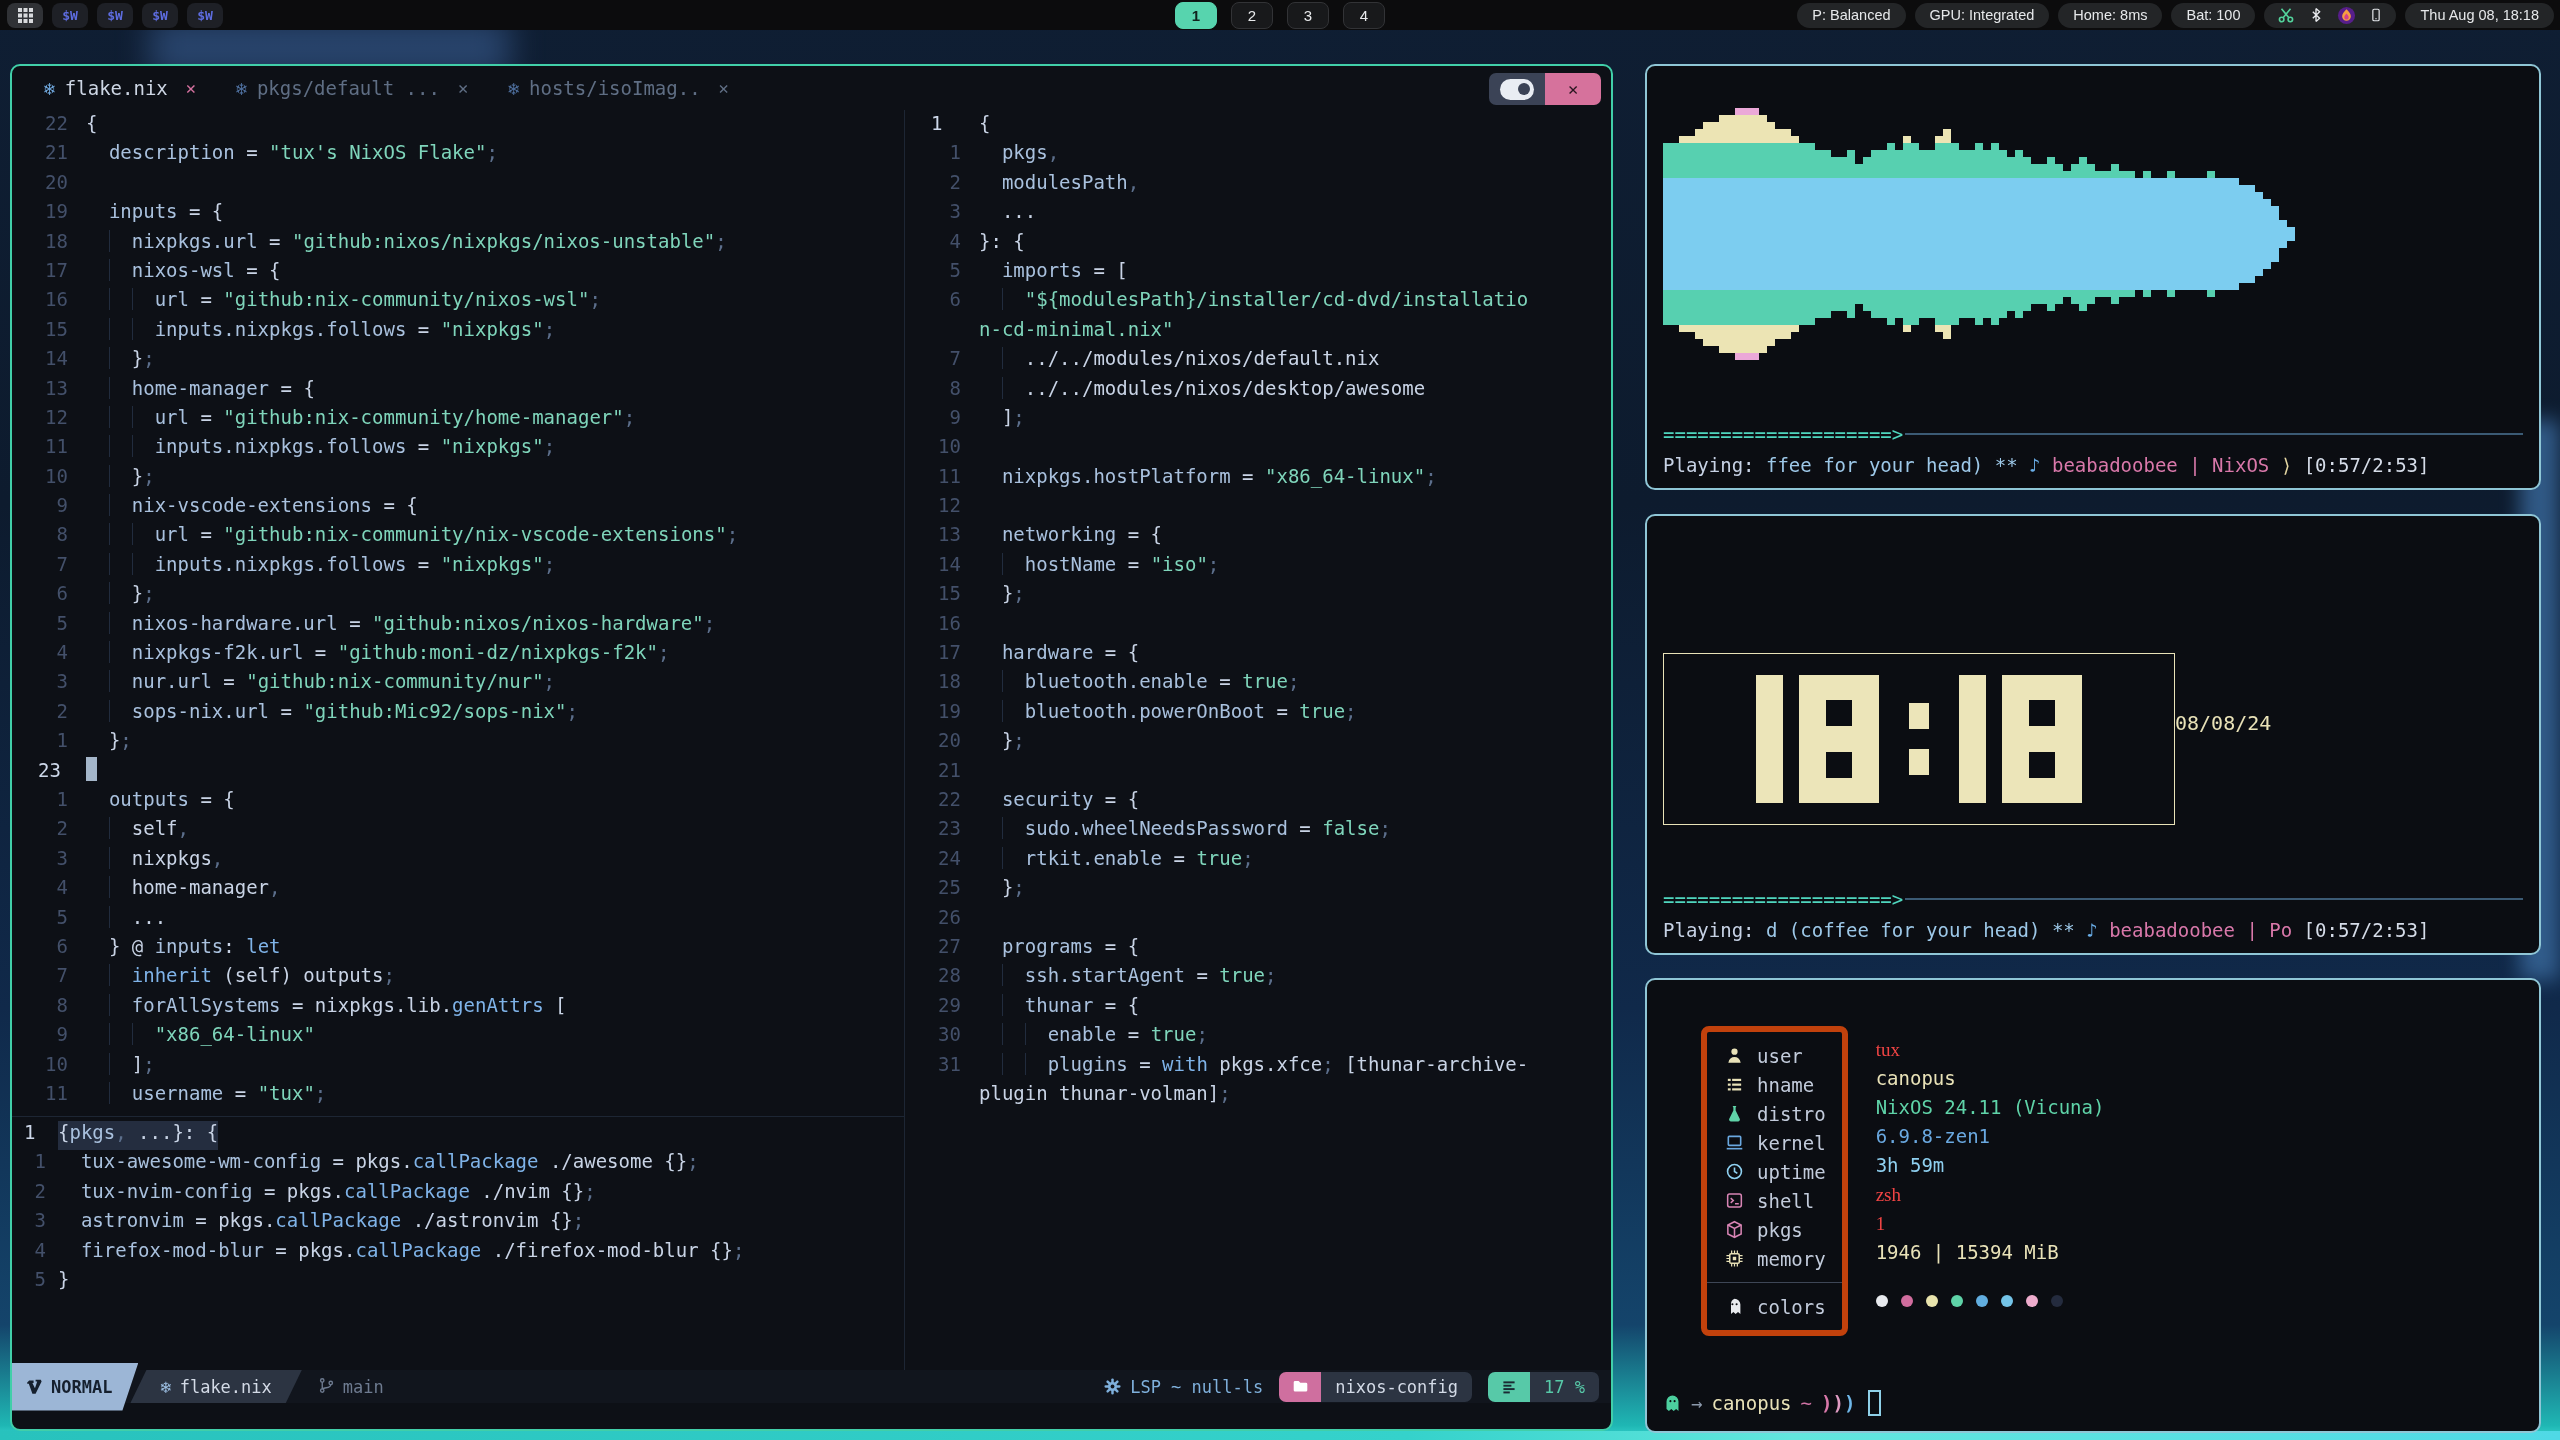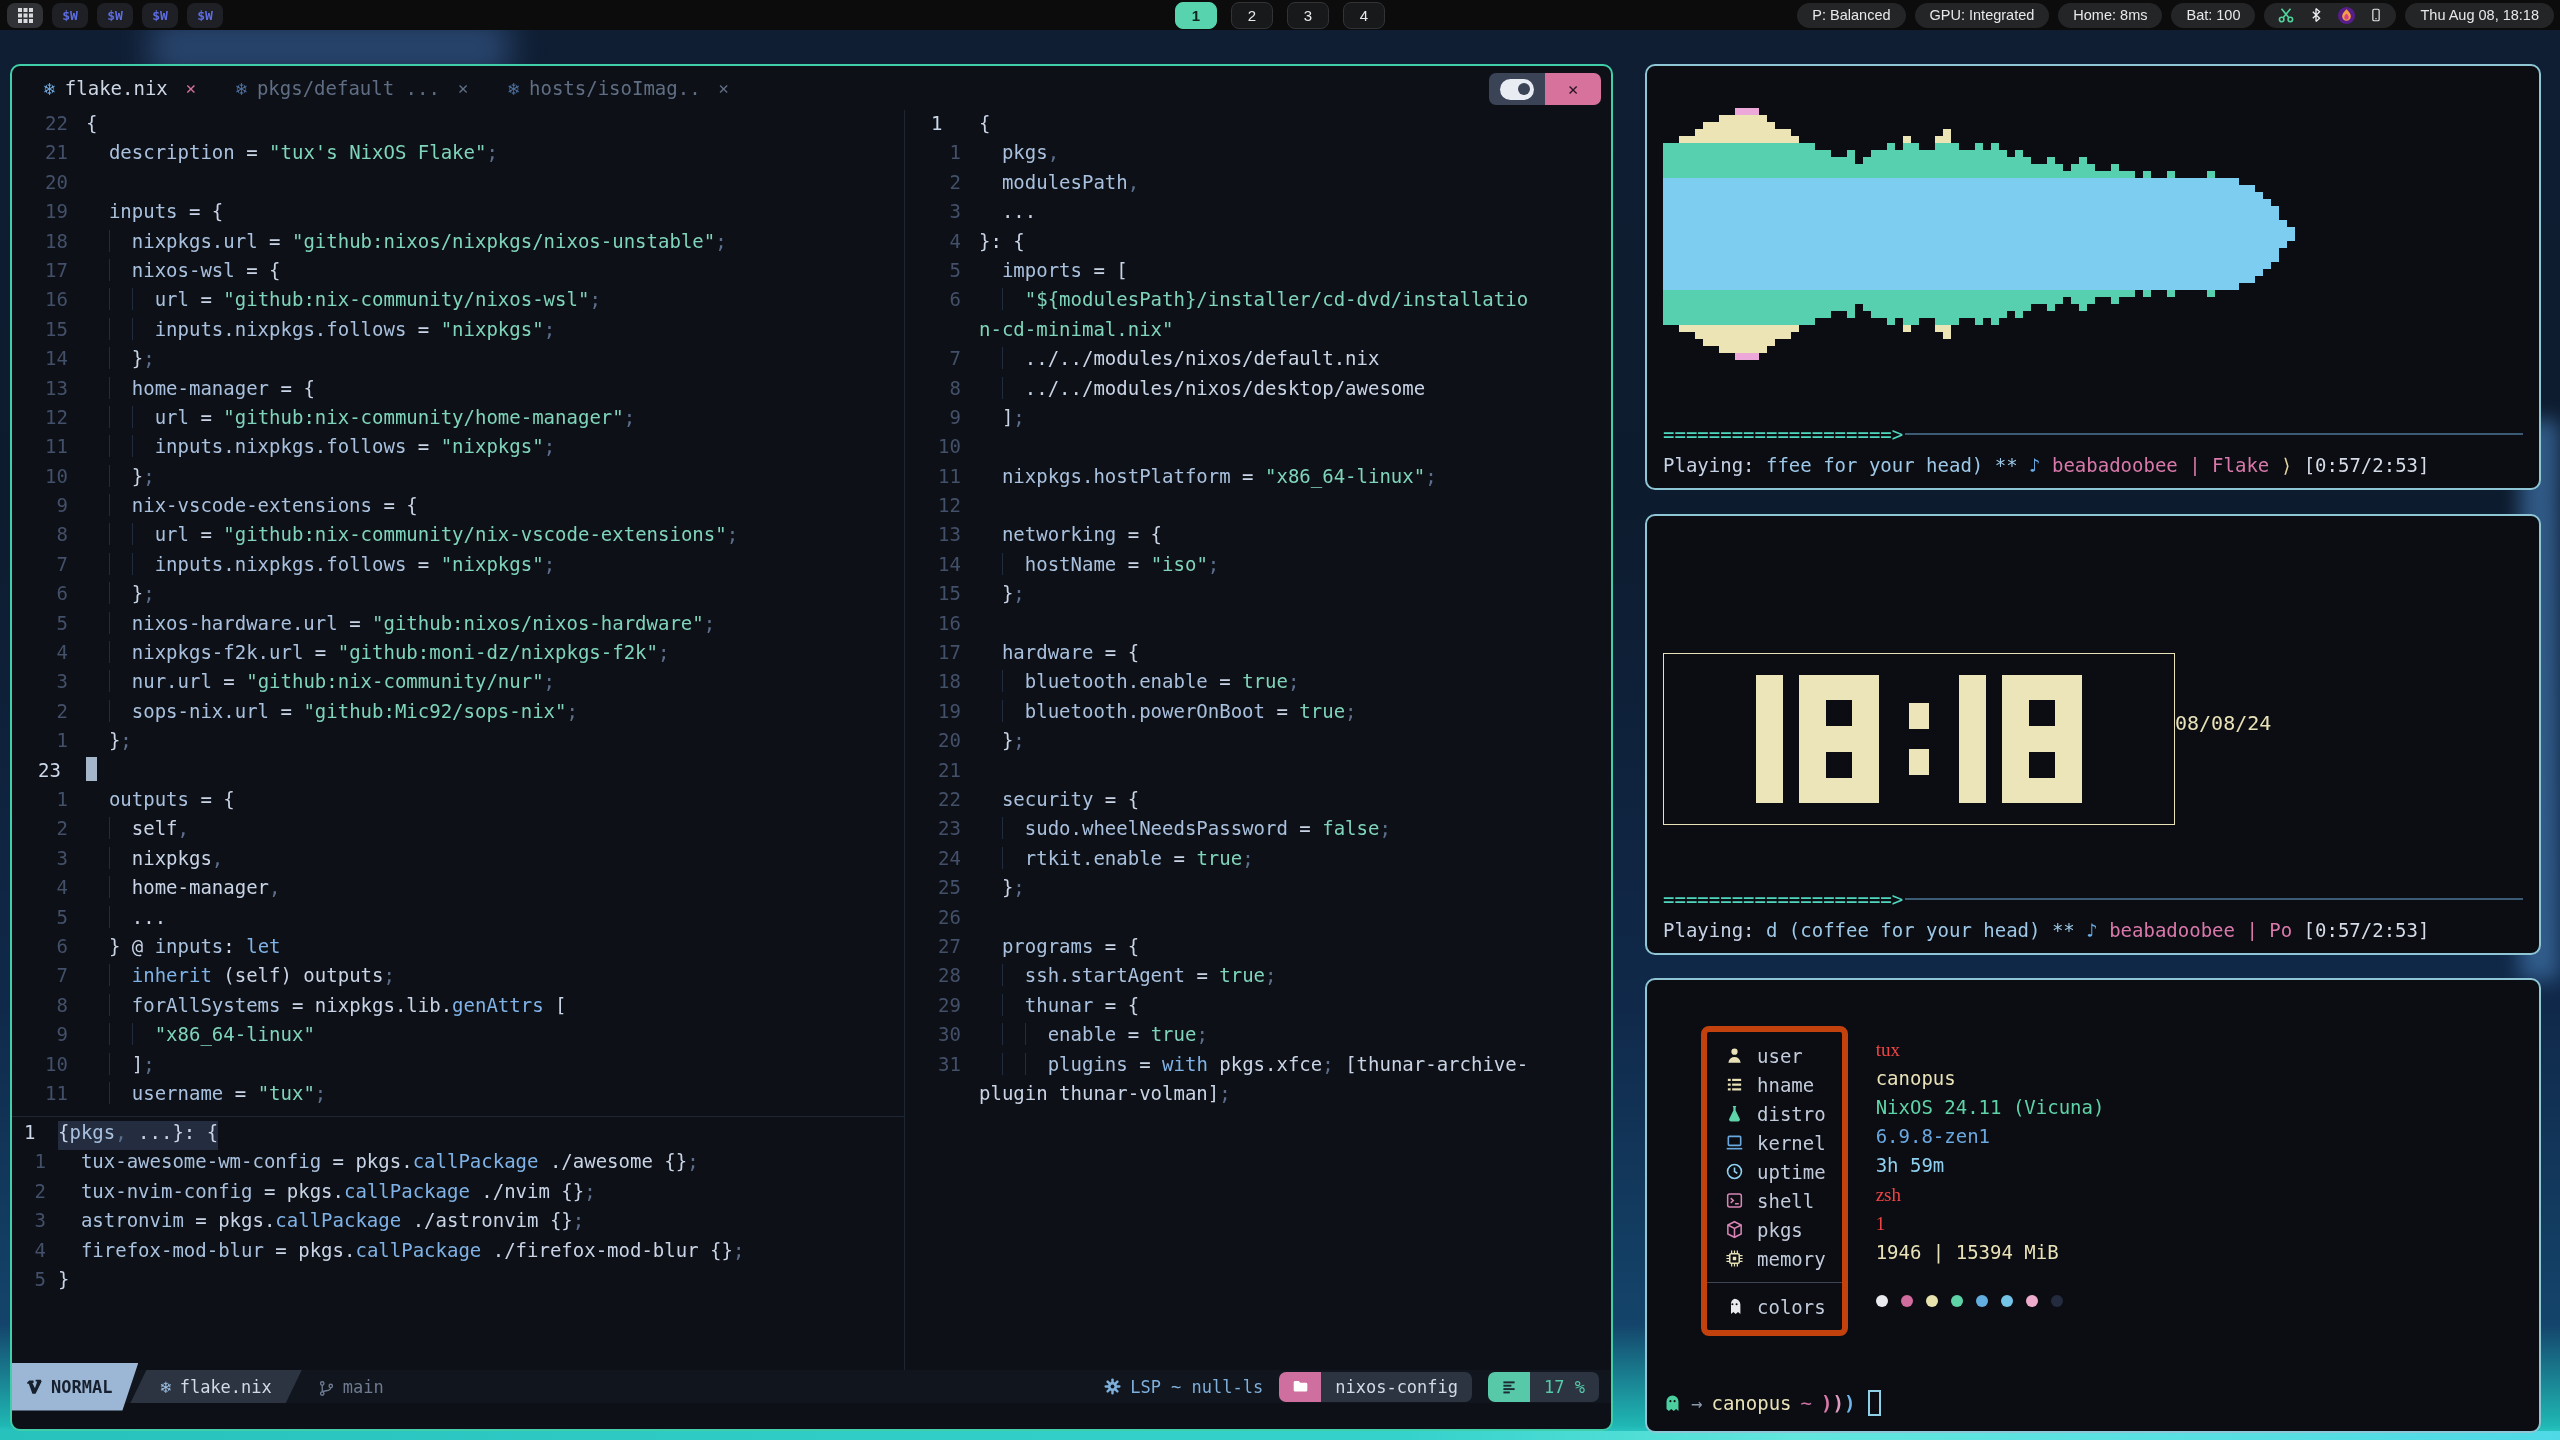--- a/index.html
+++ b/index.html
@@ -62,21 +62,21 @@
   .ind{white-space:pre;}
   .ind.gd{box-shadow:inset 1px 0 #212c3e;}
   .cursorblk{display:inline-block;width:11px;height:24px;background:#a4b6ca;vertical-align:middle;margin-top:-4px;}
   
   .statusline{height:33px;background:#11151d;display:flex;align-items:center;flex:0 0 auto;
        font:17px "DejaVu Sans Mono",monospace;position:relative;}
   .seg-mode{background:#9cb6d6;color:#16202e;font-weight:bold;height:48px;display:flex;align-items:center;gap:9px;
        padding:0 26px 0 14px;clip-path:polygon(0 0,100% 0,calc(100% - 16px) 100%,0 100%);}
   .seg-file{background:#2c3442;color:#d3dae6;height:33px;display:flex;align-items:center;gap:9px;margin-left:-8px;
        padding:0 30px 0 30px;clip-path:polygon(16px 0,100% 0,calc(100% - 16px) 100%,0 100%);}
-  .seg-branch{color:#6e7b90;display:flex;align-items:flex-end;gap:8px;margin-left:16px;}
+  .seg-branch{color:#6e7b90;display:flex;align-items:flex-start;gap:8px;margin-left:16px;}
   .sl-right{position:absolute;right:12px;display:flex;align-items:center;gap:16px;height:33px;}
   .seg-lsp{color:#7fb0dc;display:flex;align-items:center;gap:8px;}
   .grp{display:flex;align-items:center;height:30px;border-radius:7px;overflow:hidden;}
   .grp .chip{width:42px;height:30px;display:flex;align-items:center;justify-content:center;}
   .chip-folder{background:#cf6f9f;}
   .chip-ham{background:#57c9a8;}
   .grp .lab{background:#2c3442;height:30px;display:flex;align-items:center;padding:0 14px;color:#d3dae6;}
   .grp .lab.pct{color:#57c9a8;}
   .cmdline{height:26px;flex:0 0 auto;}
   
@@ -916,21 +916,21 @@
         <rect x="616" y="140" width="8" height="14" fill="#7ccdf0"></rect>
         <rect x="616" y="154" width="8" height="14" fill="#7ccdf0"></rect>
         <rect x="624" y="147" width="8" height="7" fill="#7ccdf0"></rect>
         <rect x="624" y="154" width="8" height="7" fill="#7ccdf0"></rect>
       </svg>
     <div style="flex:1"></div>
     <div class="progress-row">
       <span class="progress-eq">====================&gt;</span>
       <span class="progress-line"></span>
     </div>
-    <div class="playing-row"><span class="pl-prefix">Playing: </span><span class="pl-title">ffee for your head) ** </span><span class="pl-note">♪</span><span class="pl-artist"> beabadoobee | Flake </span><span class="pl-sep">⟩</span><span class="pl-time"> [0:57/2:53]</span></div>
+    <div class="playing-row"><span class="pl-prefix">Playing: </span><span class="pl-title">ffee for your head) ** </span><span class="pl-note">♪</span><span class="pl-artist"> beabadoobee | NixOS </span><span class="pl-sep">⟩</span><span class="pl-time"> [0:57/2:53]</span></div>
   </div>
 </div>
 
 <div class="win win-term" id="win-clock">
   <div class="term-pad">
     <div class="clock-area">
       <div class="clock-box" id="clockbox">
           <div class="digit d1"></div>
           <div class="digit d8">
             <div class="hole h1"></div>

